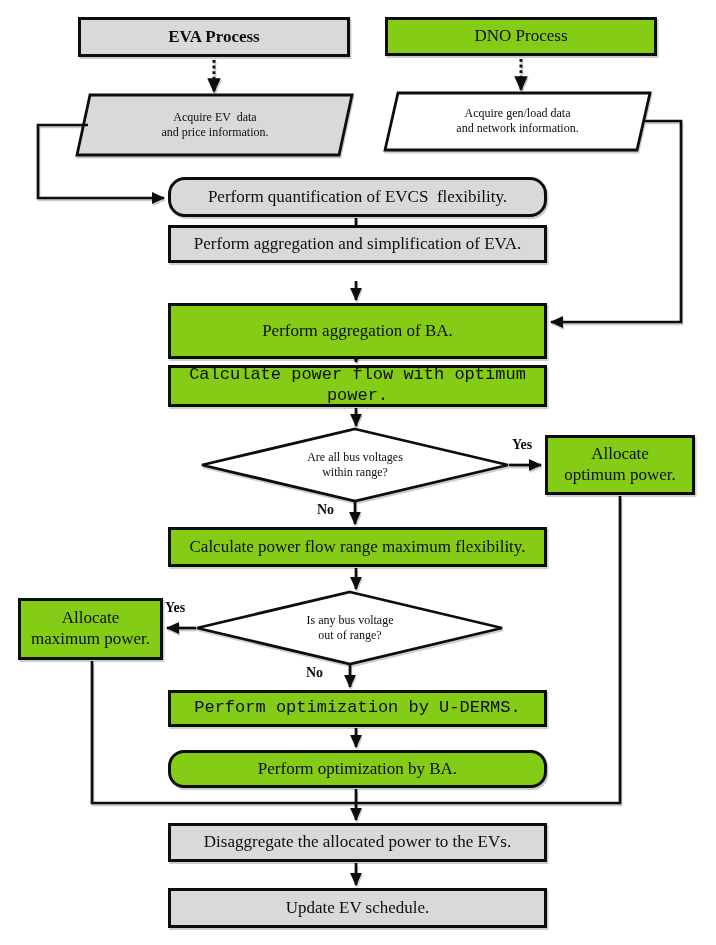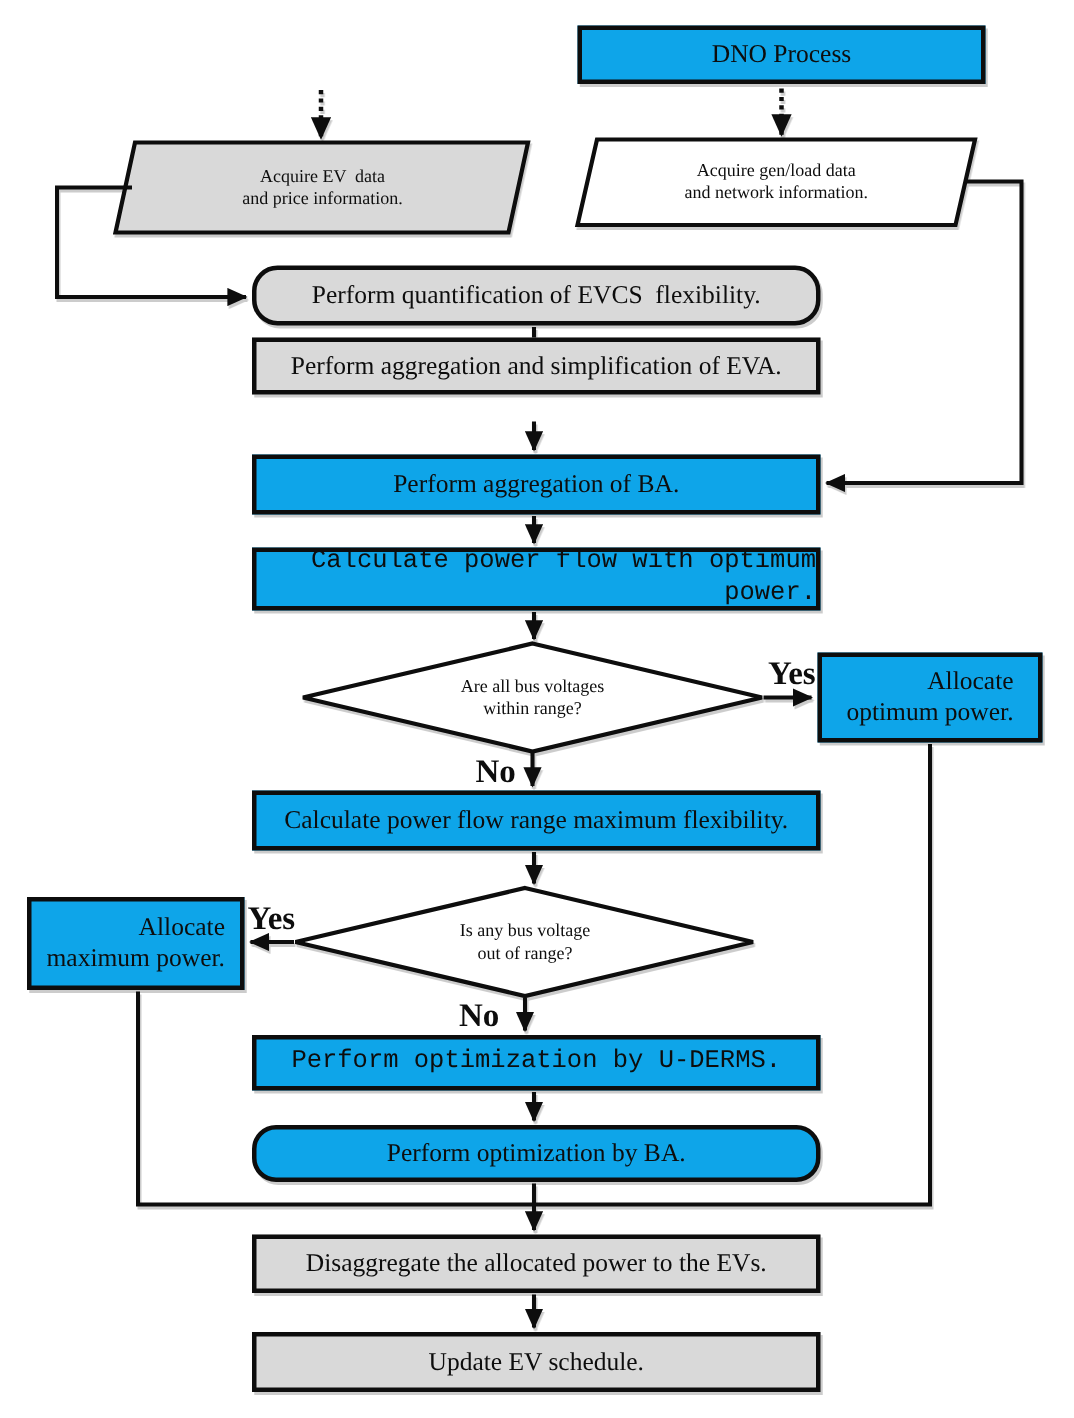--- a/index.html
+++ b/index.html
@@ -8,29 +8,29 @@
     font-family:"Liberation Serif","DejaVu Serif",serif;color:#0d0d0d;
   }
   svg.wire{position:absolute;left:0;top:0;filter:drop-shadow(1.5px 2px 0 rgba(0,0,0,0.20));}
   .node{
     position:absolute;box-sizing:border-box;border:3px solid #0d0d0d;
     display:flex;align-items:center;justify-content:center;text-align:center;
     font-size:17px;line-height:1.22;white-space:pre-wrap;
     box-shadow:1.5px 2px 0 rgba(0,0,0,0.20);
   }
   .gray{background:#d9d9d9;}
-  .white{background:#0ea5e9;text-align:right;}
+  .white{background:#84cc16;}
   .bold{font-weight:bold;}
   .overlay{
     position:absolute;box-sizing:border-box;background:transparent;border:none;
     display:flex;align-items:center;justify-content:center;text-align:center;
     font-size:12px;line-height:1.24;white-space:pre-wrap;
   }
   .edge-label{
-    position:absolute;font-weight:bold;font-size:22px;line-height:1;
+    position:absolute;font-weight:bold;font-size:14px;line-height:1;
     font-family:"Liberation Serif","DejaVu Serif",serif;
   }
 </style>
 </head>
 <body>
 
 <div class="stage">
 
   <svg class="wire" width="716" height="945" viewBox="0 0 716 945">
     <defs>
@@ -62,30 +62,31 @@
     <polyline points="196,628 167,628" fill="none" stroke="#0d0d0d" stroke-width="2.7" marker-end="url(#arw)"></polyline>
     <polyline points="350,665 350,687" fill="none" stroke="#0d0d0d" stroke-width="2.7" marker-end="url(#arw)"></polyline>
     <polyline points="356,728 356,747" fill="none" stroke="#0d0d0d" stroke-width="2.7" marker-end="url(#arw)"></polyline>
     <polyline points="356,789 356,820" fill="none" stroke="#0d0d0d" stroke-width="2.7" marker-end="url(#arw)"></polyline>
     <polyline points="356,863 356,885" fill="none" stroke="#0d0d0d" stroke-width="2.7" marker-end="url(#arw)"></polyline>
 
     <polyline points="92,661 92,803 356,803" fill="none" stroke="#0d0d0d" stroke-width="2.7"></polyline>
     <polyline points="620,496 620,803 356,803" fill="none" stroke="#0d0d0d" stroke-width="2.7"></polyline>
   </svg>
 
+  <div class="node gray bold" style="left:78px;top:17px;width:272px;height:40px;">EVA Process</div>
   <div class="node white" style="left:385px;top:17px;width:272px;height:39px;">DNO Process</div>
 
   <div class="overlay" style="left:85px;top:95px;width:260px;height:60px;">Acquire EV  data
 and price information.</div>
   <div class="overlay" style="left:390px;top:92px;width:255px;height:58px;">Acquire gen/load data
 and network information.</div>
 
   <div class="node gray" style="left:168px;top:177px;width:379px;height:40px;border-radius:17px;">Perform quantification of EVCS  flexibility.</div>
   <div class="node gray" style="left:168px;top:225px;width:379px;height:38px;">Perform aggregation and simplification of EVA.</div>
-  <div class="node white" style="left:168px;top:303px;width:379px;height:40px;">Perform aggregation of BA.</div>
+  <div class="node white" style="left:168px;top:303px;width:379px;height:56px;">Perform aggregation of BA.</div>
   <div class="node white" style="left:168px;top:365px;width:379px;height:42px;font-family:Liberation Mono, monospace;">Calculate power flow with optimum power.</div>
 
   <div class="overlay" style="left:230px;top:432px;width:250px;height:66px;">Are all bus voltages
 within range?</div>
   <div class="overlay" style="left:225px;top:595px;width:250px;height:66px;">Is any bus voltage
 out of range?</div>
 
   <div class="node white" style="left:545px;top:435px;width:150px;height:60px;">Allocate
 optimum power.</div>
   <div class="node white" style="left:18px;top:598px;width:145px;height:62px;">Allocate

